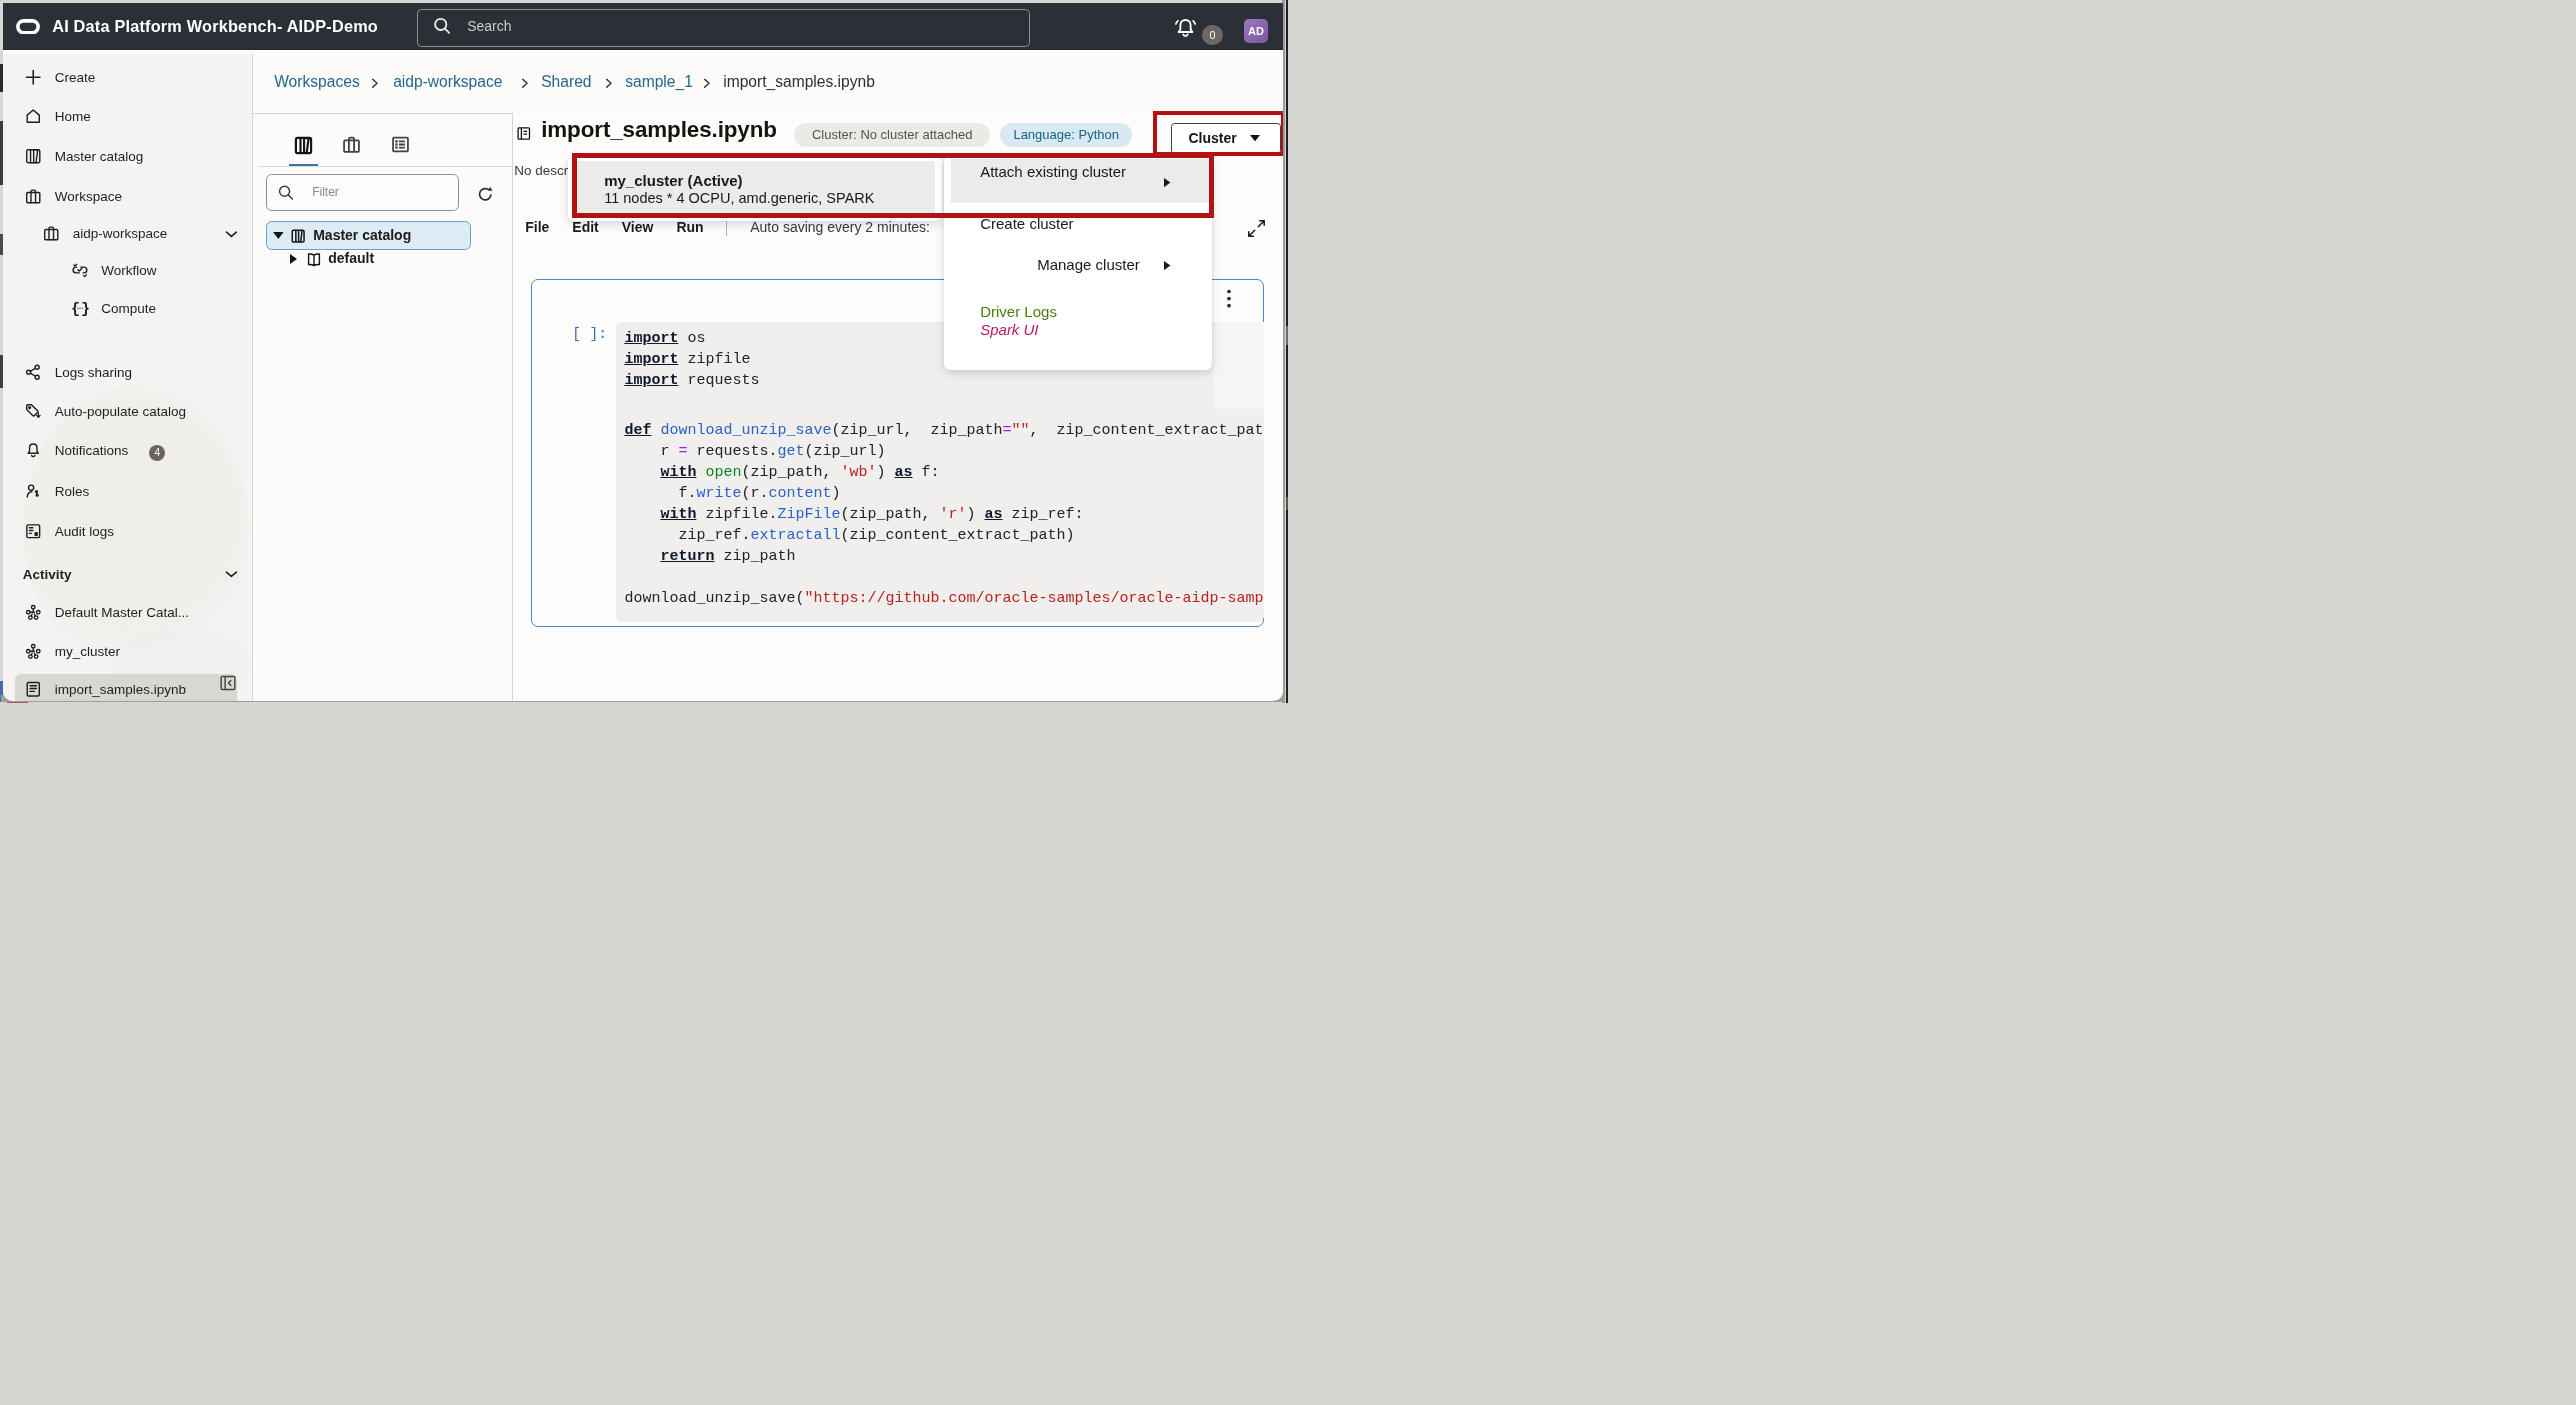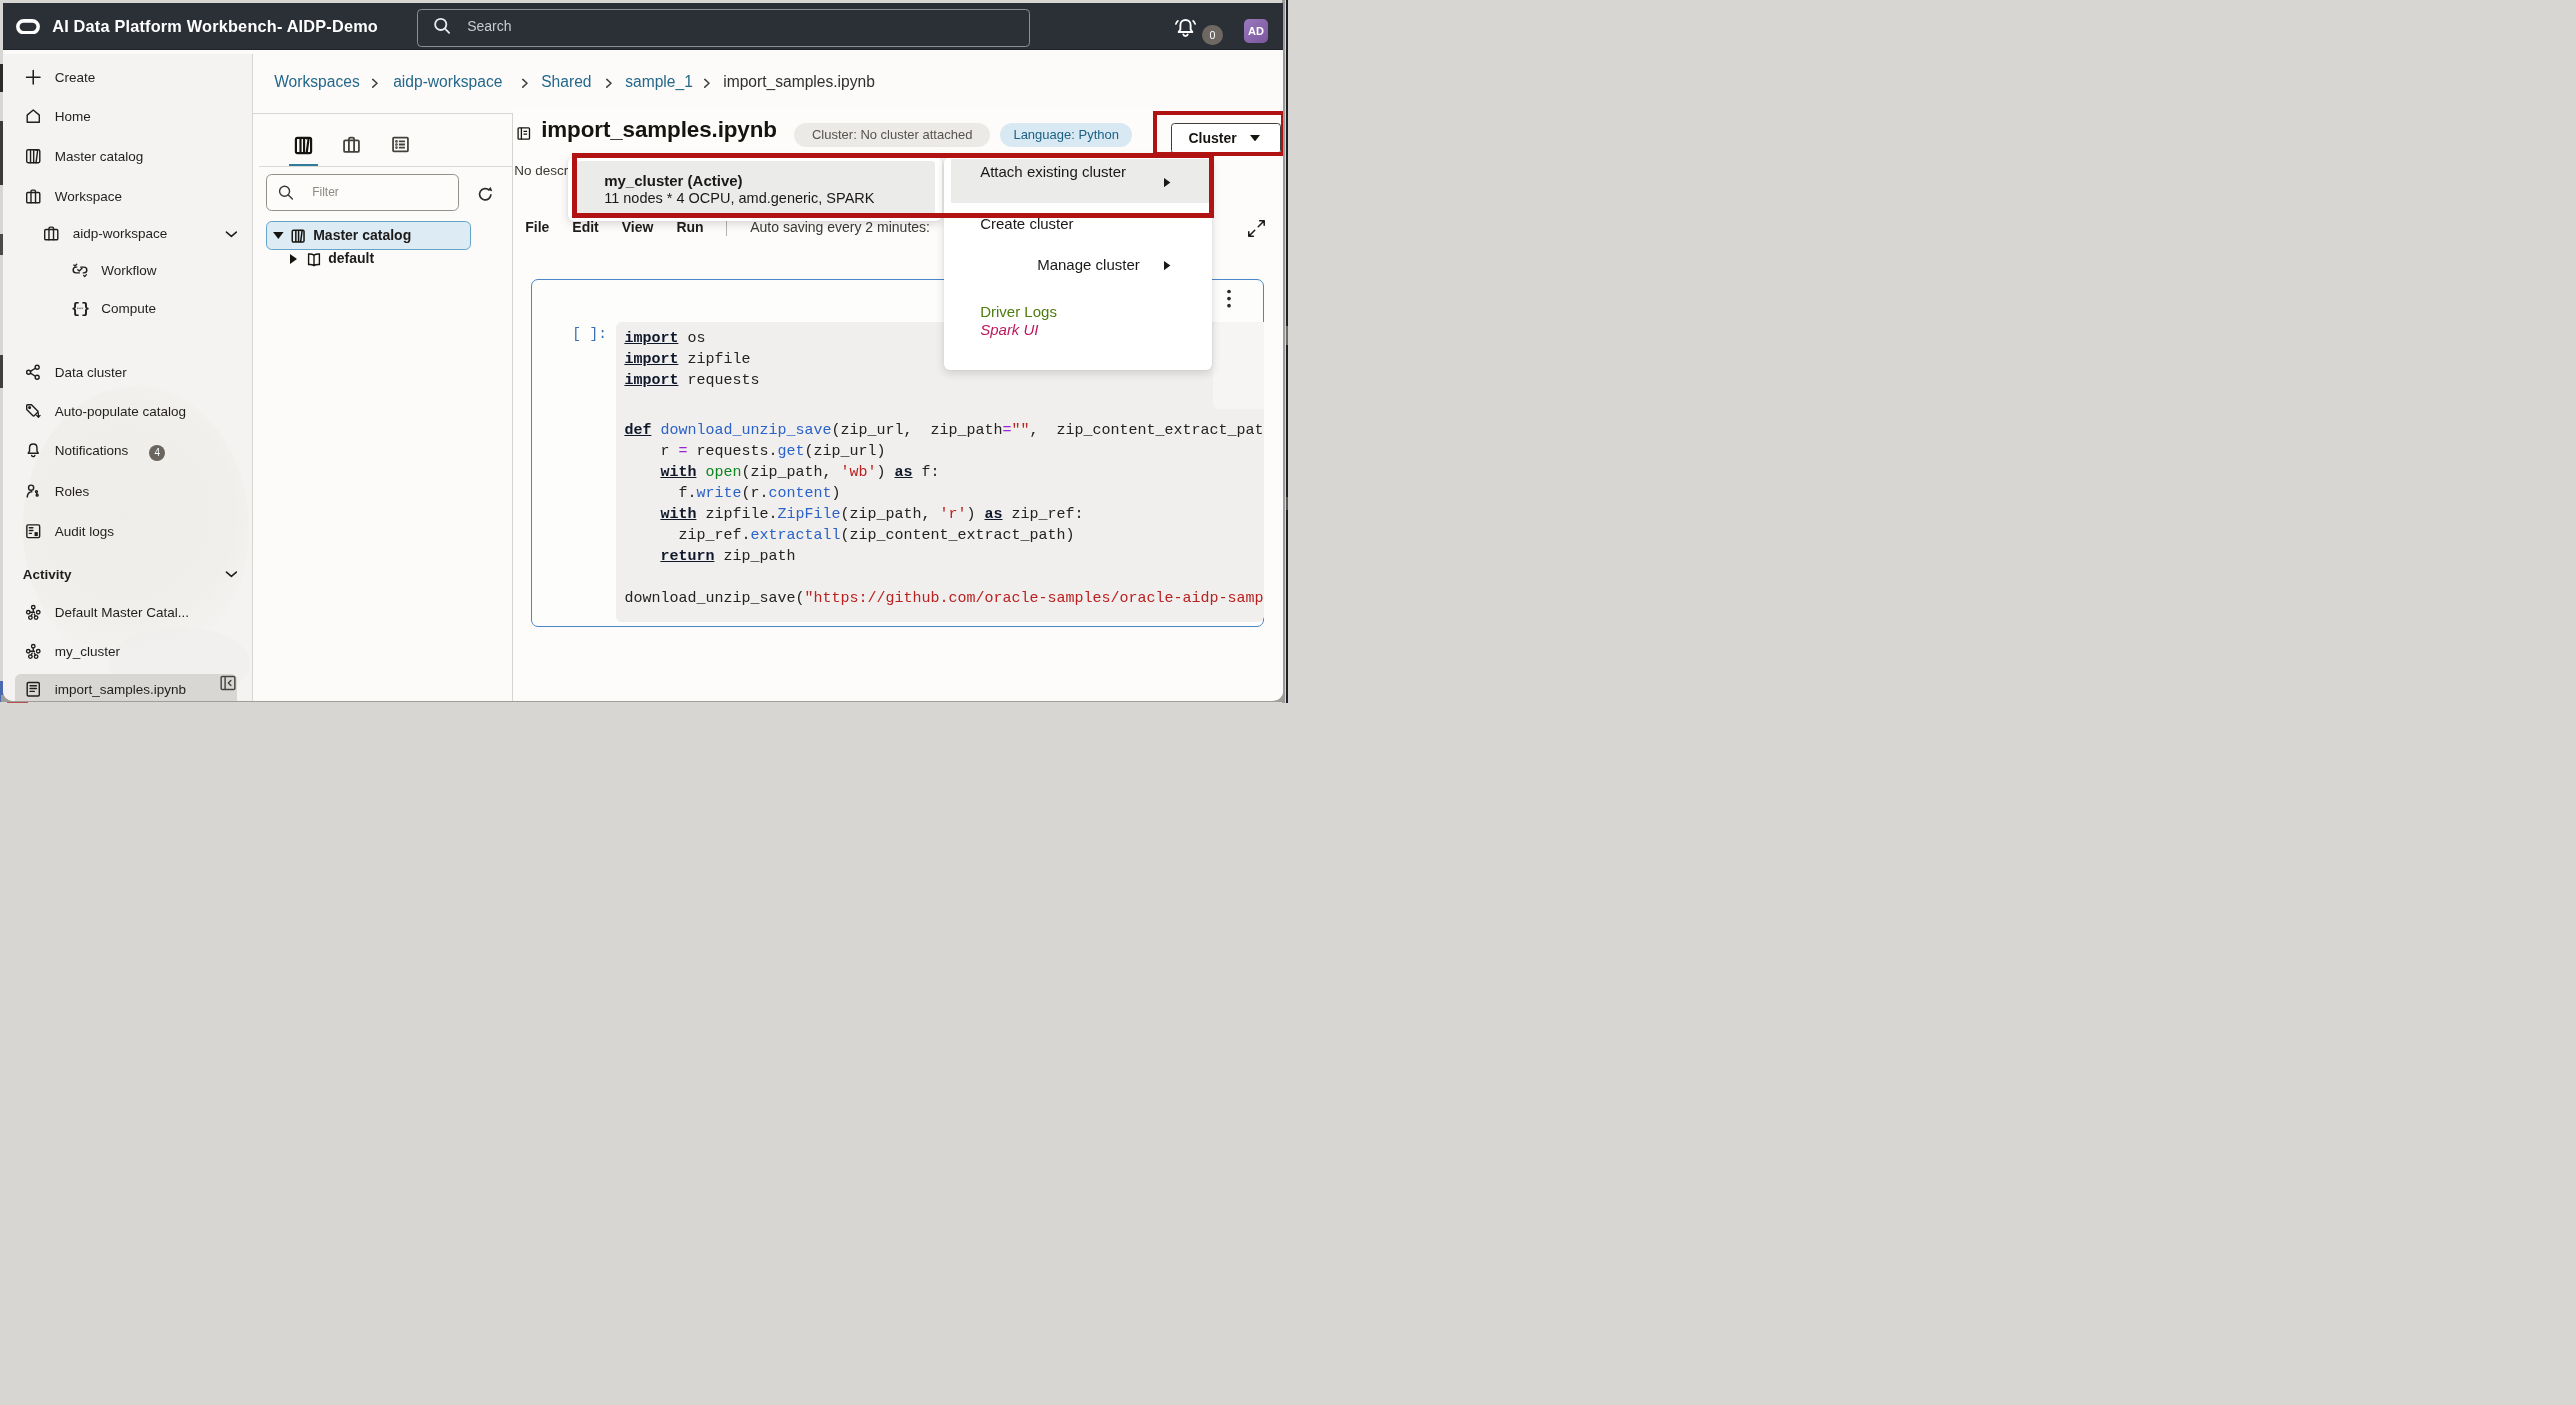--- a/index.html
+++ b/index.html
@@ -130,21 +130,21 @@
       <span class="lbl">Compute</span>
     </div>
 
     <div class="srow" style="left:21px;top:359px;">
       <svg width="18.5" height="18.5" viewBox="0 0 26 26" class="ico" style="stroke-width:2;">
         <circle cx="6.5" cy="13" r="2.8"></circle>
         <circle cx="18.5" cy="6" r="2.8"></circle>
         <circle cx="18.5" cy="20" r="2.8"></circle>
         <path d="M9 11.8l7-4.4M9 14.2l7 4.4"></path>
       </svg>
-      <span class="lbl">Data cluster</span>
+      <span class="lbl">Logs sharing</span>
     </div>
     <div class="srow" style="left:21px;top:398px;">
       <svg width="18.5" height="18.5" viewBox="0 0 26 26" class="ico" style="stroke-width:2;">
         <path d="M3.8 10.5V5c0-.7.5-1.2 1.2-1.2h5.5l8.8 8.8c.5.5.5 1.3 0 1.8l-4.9 4.9c-.5.5-1.3.5-1.8 0z"></path>
         <circle cx="7.9" cy="7.9" r="1.2"></circle>
         <path d="M20.2 15.2v5.8M17.8 18.8l2.4 2.7 2.4-2.7" stroke-width="1.8"></path>
       </svg>
       <span class="lbl">Auto-populate catalog</span>
     </div>
     <div class="srow" style="left:21px;top:437px;">

